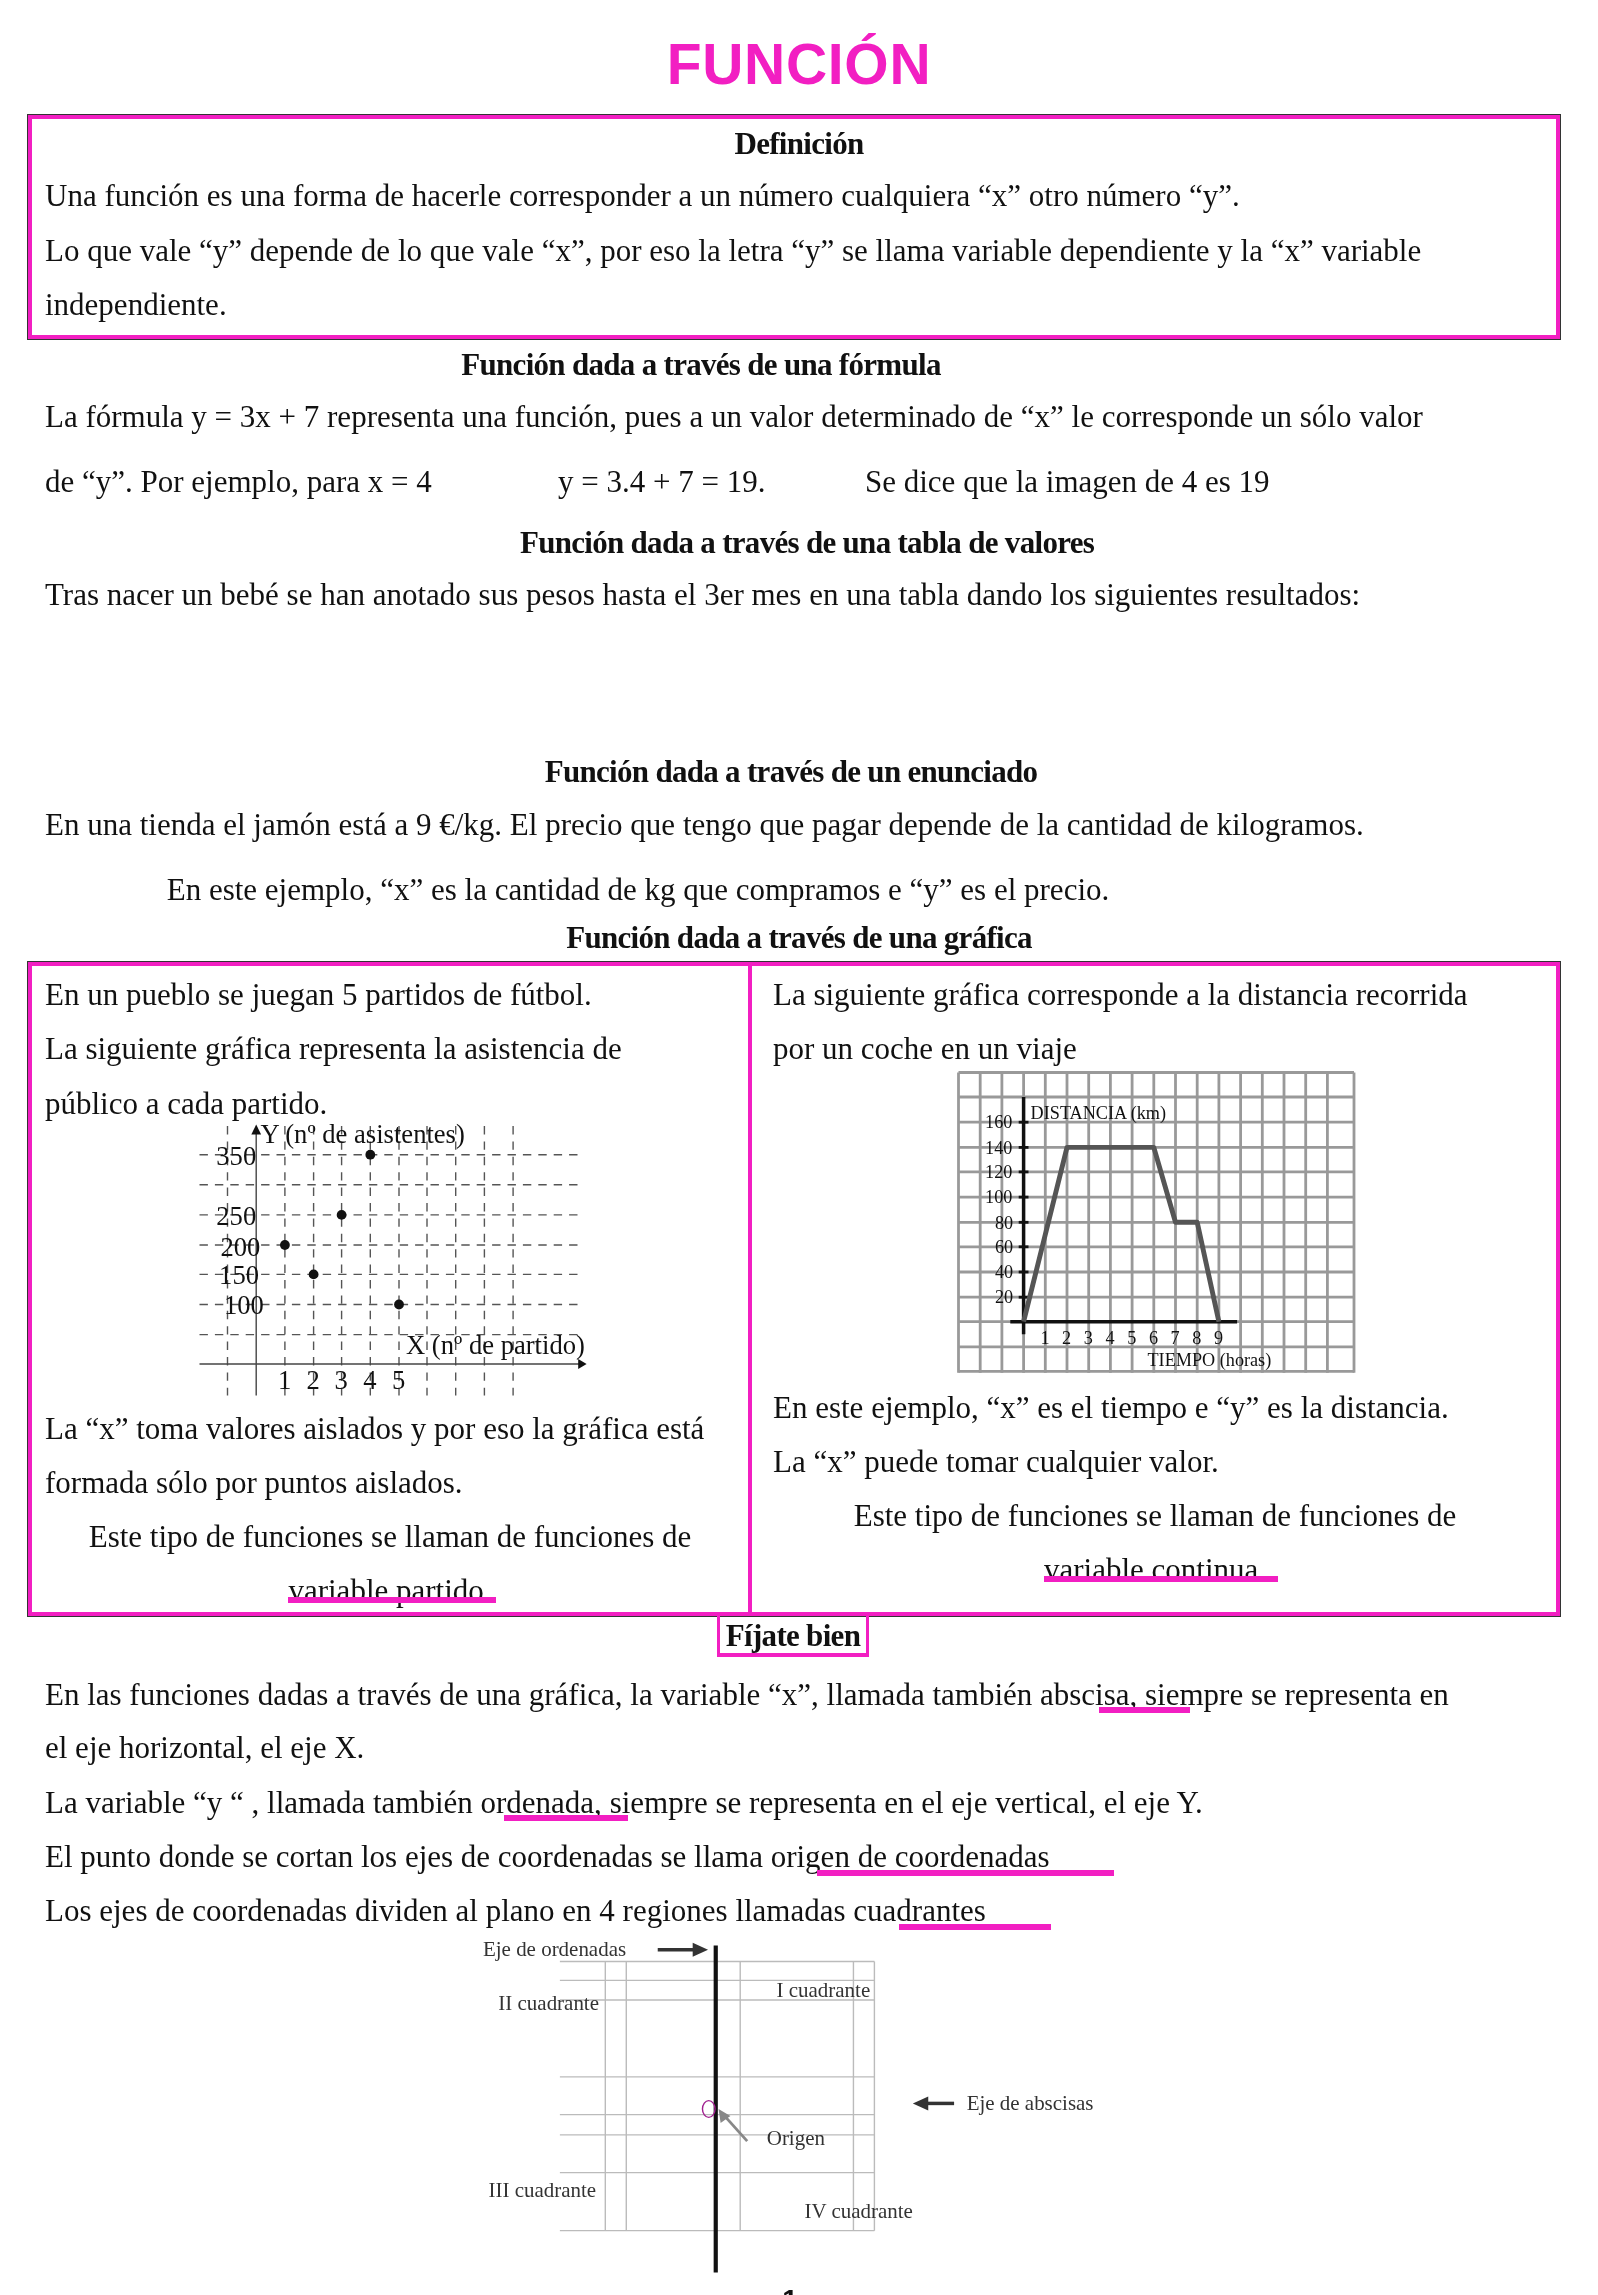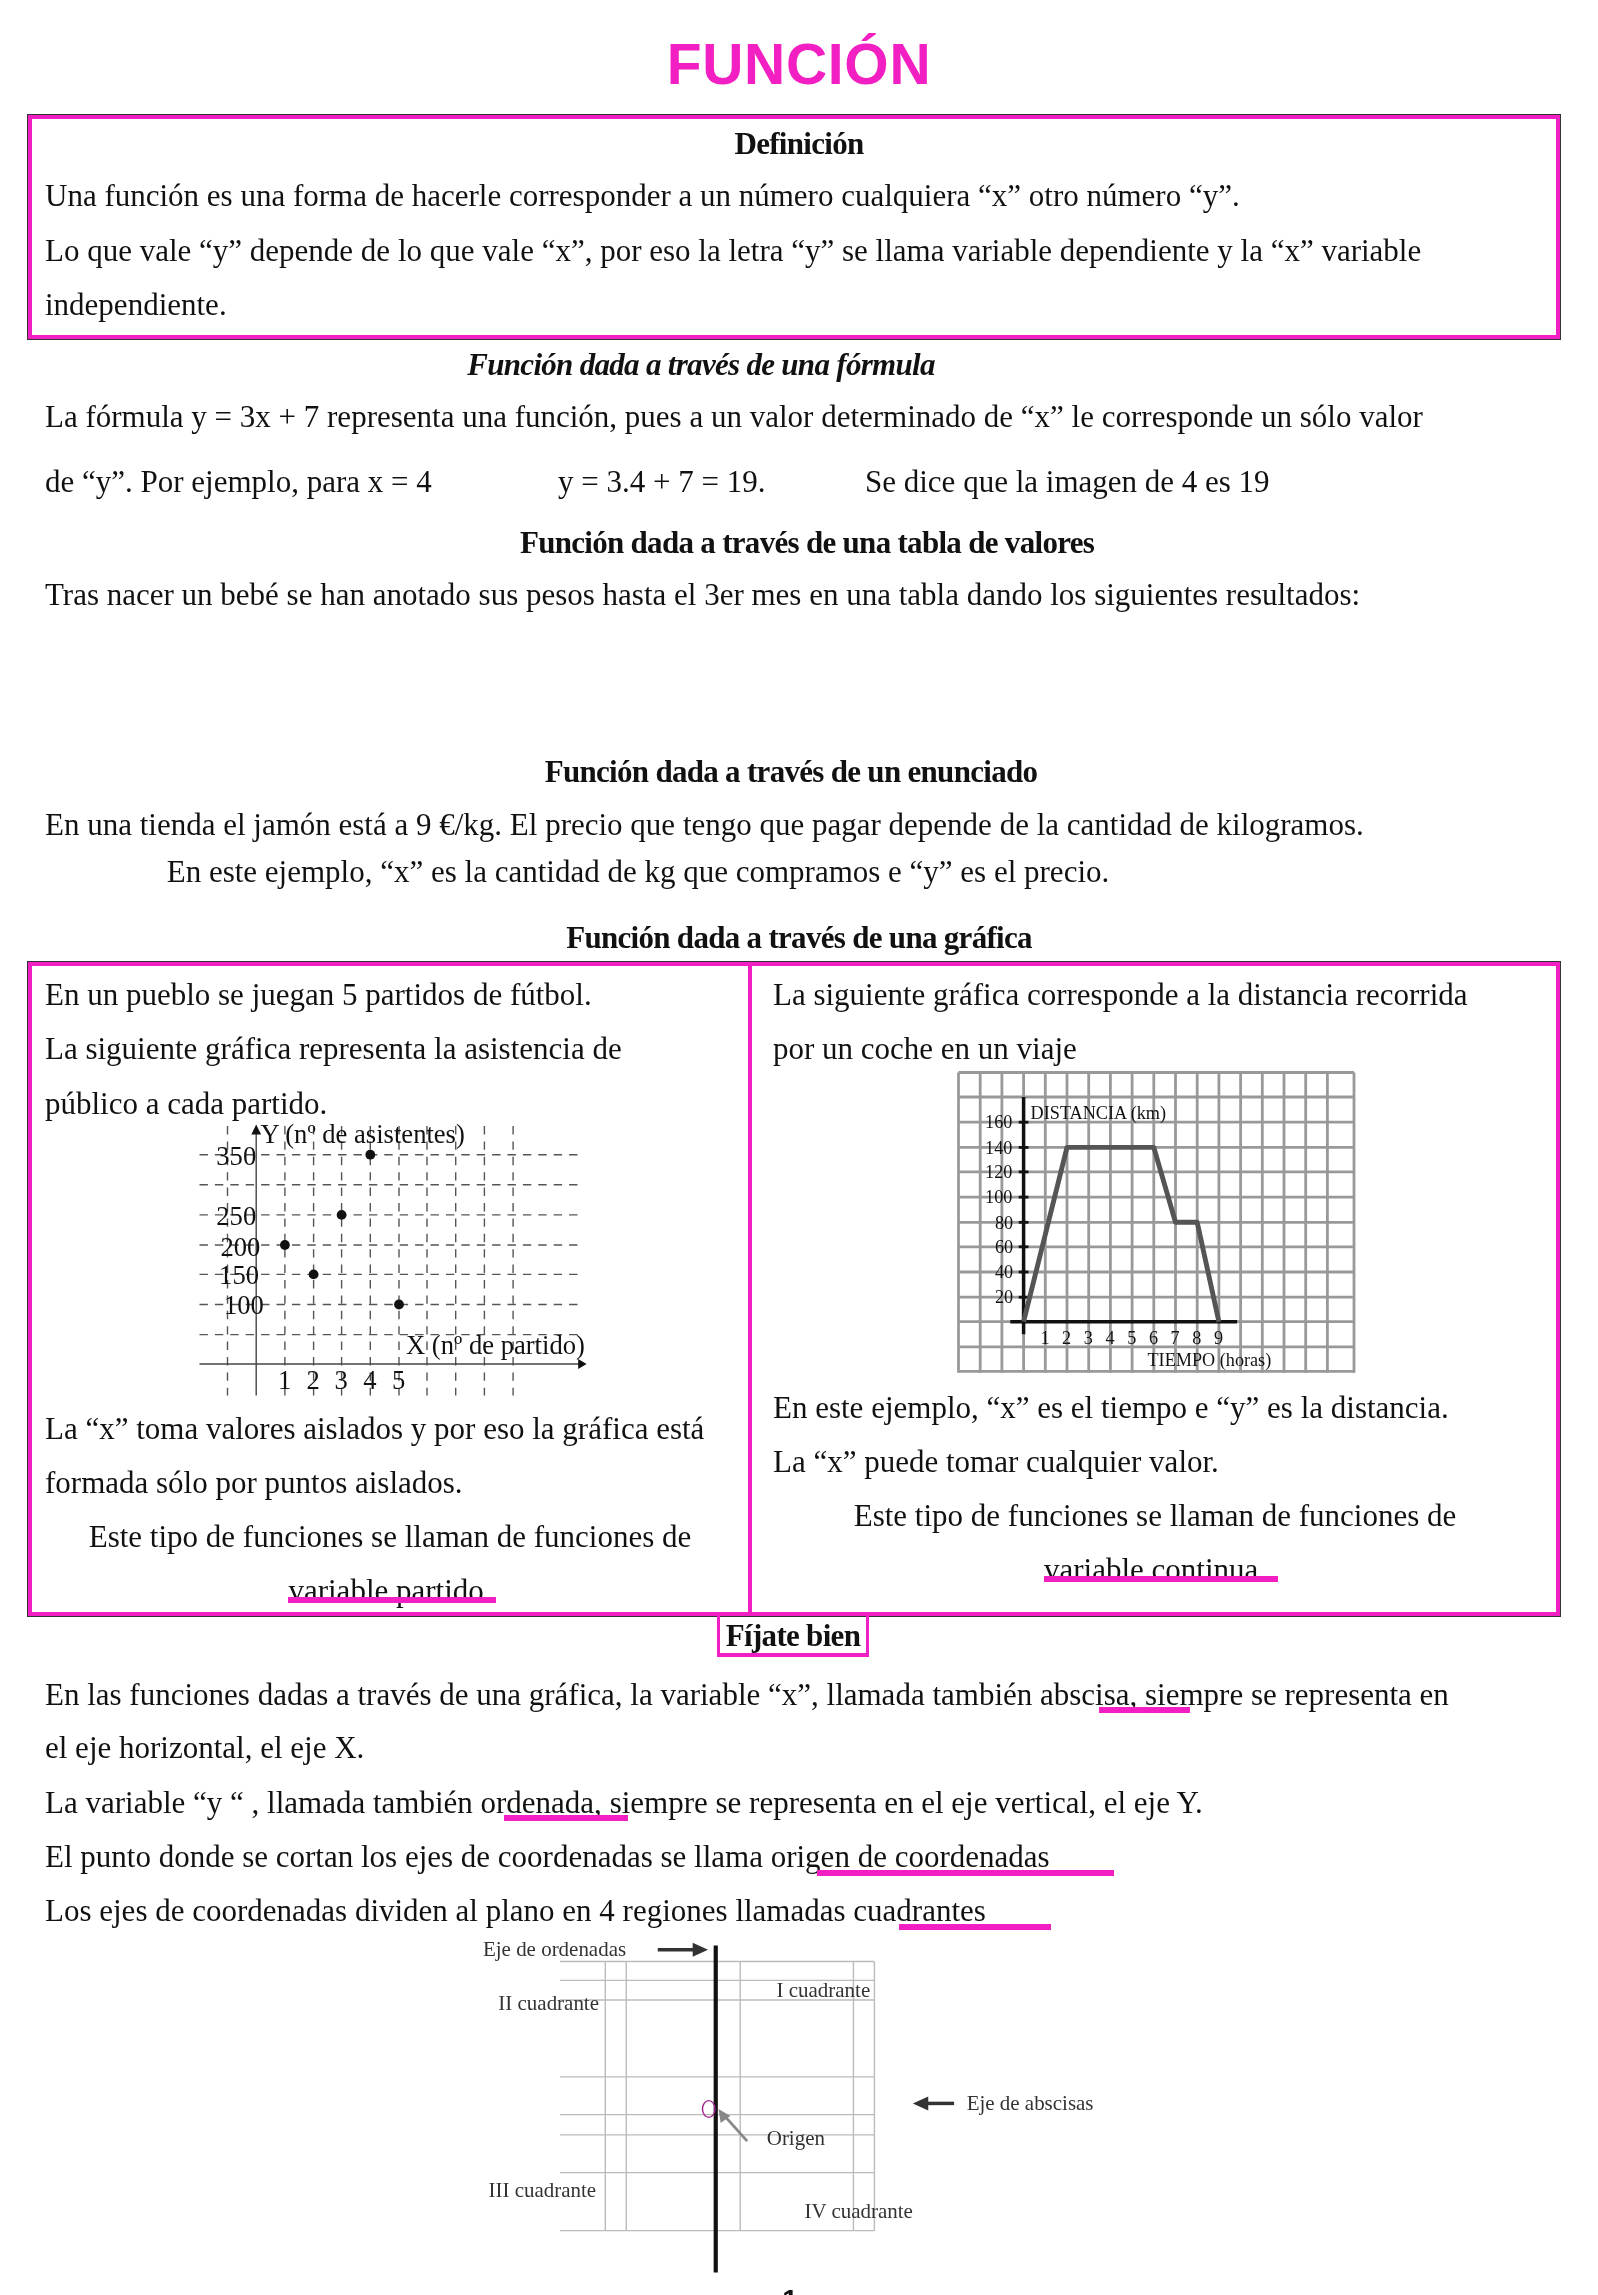--- a/index.html
+++ b/index.html
@@ -29,36 +29,36 @@
 <body>
 
 <div class="title">FUNCIÓN</div>
 
 <div class="pinkbox" style="left:28px; top:115px; width:1532px; height:224px;"></div>
 <div class="abs heading center" style="left:0; top:126px; width:1598px;">Definición</div>
 <div class="abs txt" style="left:45px; top:180px;">Una función es una forma de hacerle corresponder a un número cualquiera “x” otro número “y”.</div>
 <div class="abs txt" style="left:45px; top:235px;">Lo que vale “y” depende de lo que vale “x”, por eso la letra “y” se llama variable dependiente y la “x” variable</div>
 <div class="abs txt" style="left:45px; top:289px;">independiente.</div>
 
-<div class="abs heading center" style="left:0; top:347px; width:1402px;font-style:italic;">Función dada a través de una fórmula</div>
+<div class="abs heading center" style="left:0; top:347px; width:1402px;">Función dada a través de una fórmula</div>
 <div class="abs txt" style="left:45px; top:401px;">La fórmula y = 3x + 7  representa una función, pues a un valor determinado de “x” le corresponde un sólo valor</div>
 <div class="abs txt" style="left:45px; top:466px;">de “y”. Por ejemplo, para x = 4</div>
 <div class="abs txt" style="left:558px; top:466px;">y = 3.4 + 7 = 19.</div>
 <div class="abs txt" style="left:865px; top:466px;">Se dice que la imagen de 4 es 19</div>
 
 <div class="abs heading center" style="left:0; top:525px; width:1598px;margin-left:8px;">Función dada a través de una tabla de valores</div>
 <div class="abs txt" style="left:45px; top:579px;">Tras nacer un bebé se han anotado sus pesos hasta el 3er mes en una tabla dando los siguientes resultados:</div>
 <table class="vals">
   <tbody>
 </tbody>
   </table>
 
 <div class="abs heading center" style="left:0; top:754px; width:1582px;">Función dada a través de un enunciado</div>
 <div class="abs txt" style="left:45px; top:809px;">En una tienda el jamón está a 9 €/kg. El precio que tengo que pagar depende de la cantidad de kilogramos.</div>
-<div class="abs txt center" style="left:0; top:856px; width:1276px;">En este ejemplo, “x” es la cantidad de kg que compramos e “y” es el precio.</div>
+<div class="abs txt center" style="left:0; top:874px; width:1276px;">En este ejemplo, “x” es la cantidad de kg que compramos e “y” es el precio.</div>
 
 <div class="abs heading center" style="left:0; top:920px; width:1598px;">Función dada a través de una gráfica</div>
 <div class="pinkbox" style="left:28px; top:962px; width:1532px; height:654px;"></div>
 <div class="divider" style="left:748px; top:964px; width:4.2px; height:650px;"></div>
 
 <div class="abs txt" style="left:45px; top:979px;">En un pueblo se juegan 5 partidos de fútbol.</div>
 <div class="abs txt" style="left:45px; top:1033px;">La siguiente gráfica representa la asistencia de</div>
 <div class="abs txt" style="left:45px; top:1088px;">público a cada partido.</div>
 
 <svg class="abs" style="left:189px; top:1119px;" width="406" height="294" viewBox="270 1600 580 420">

